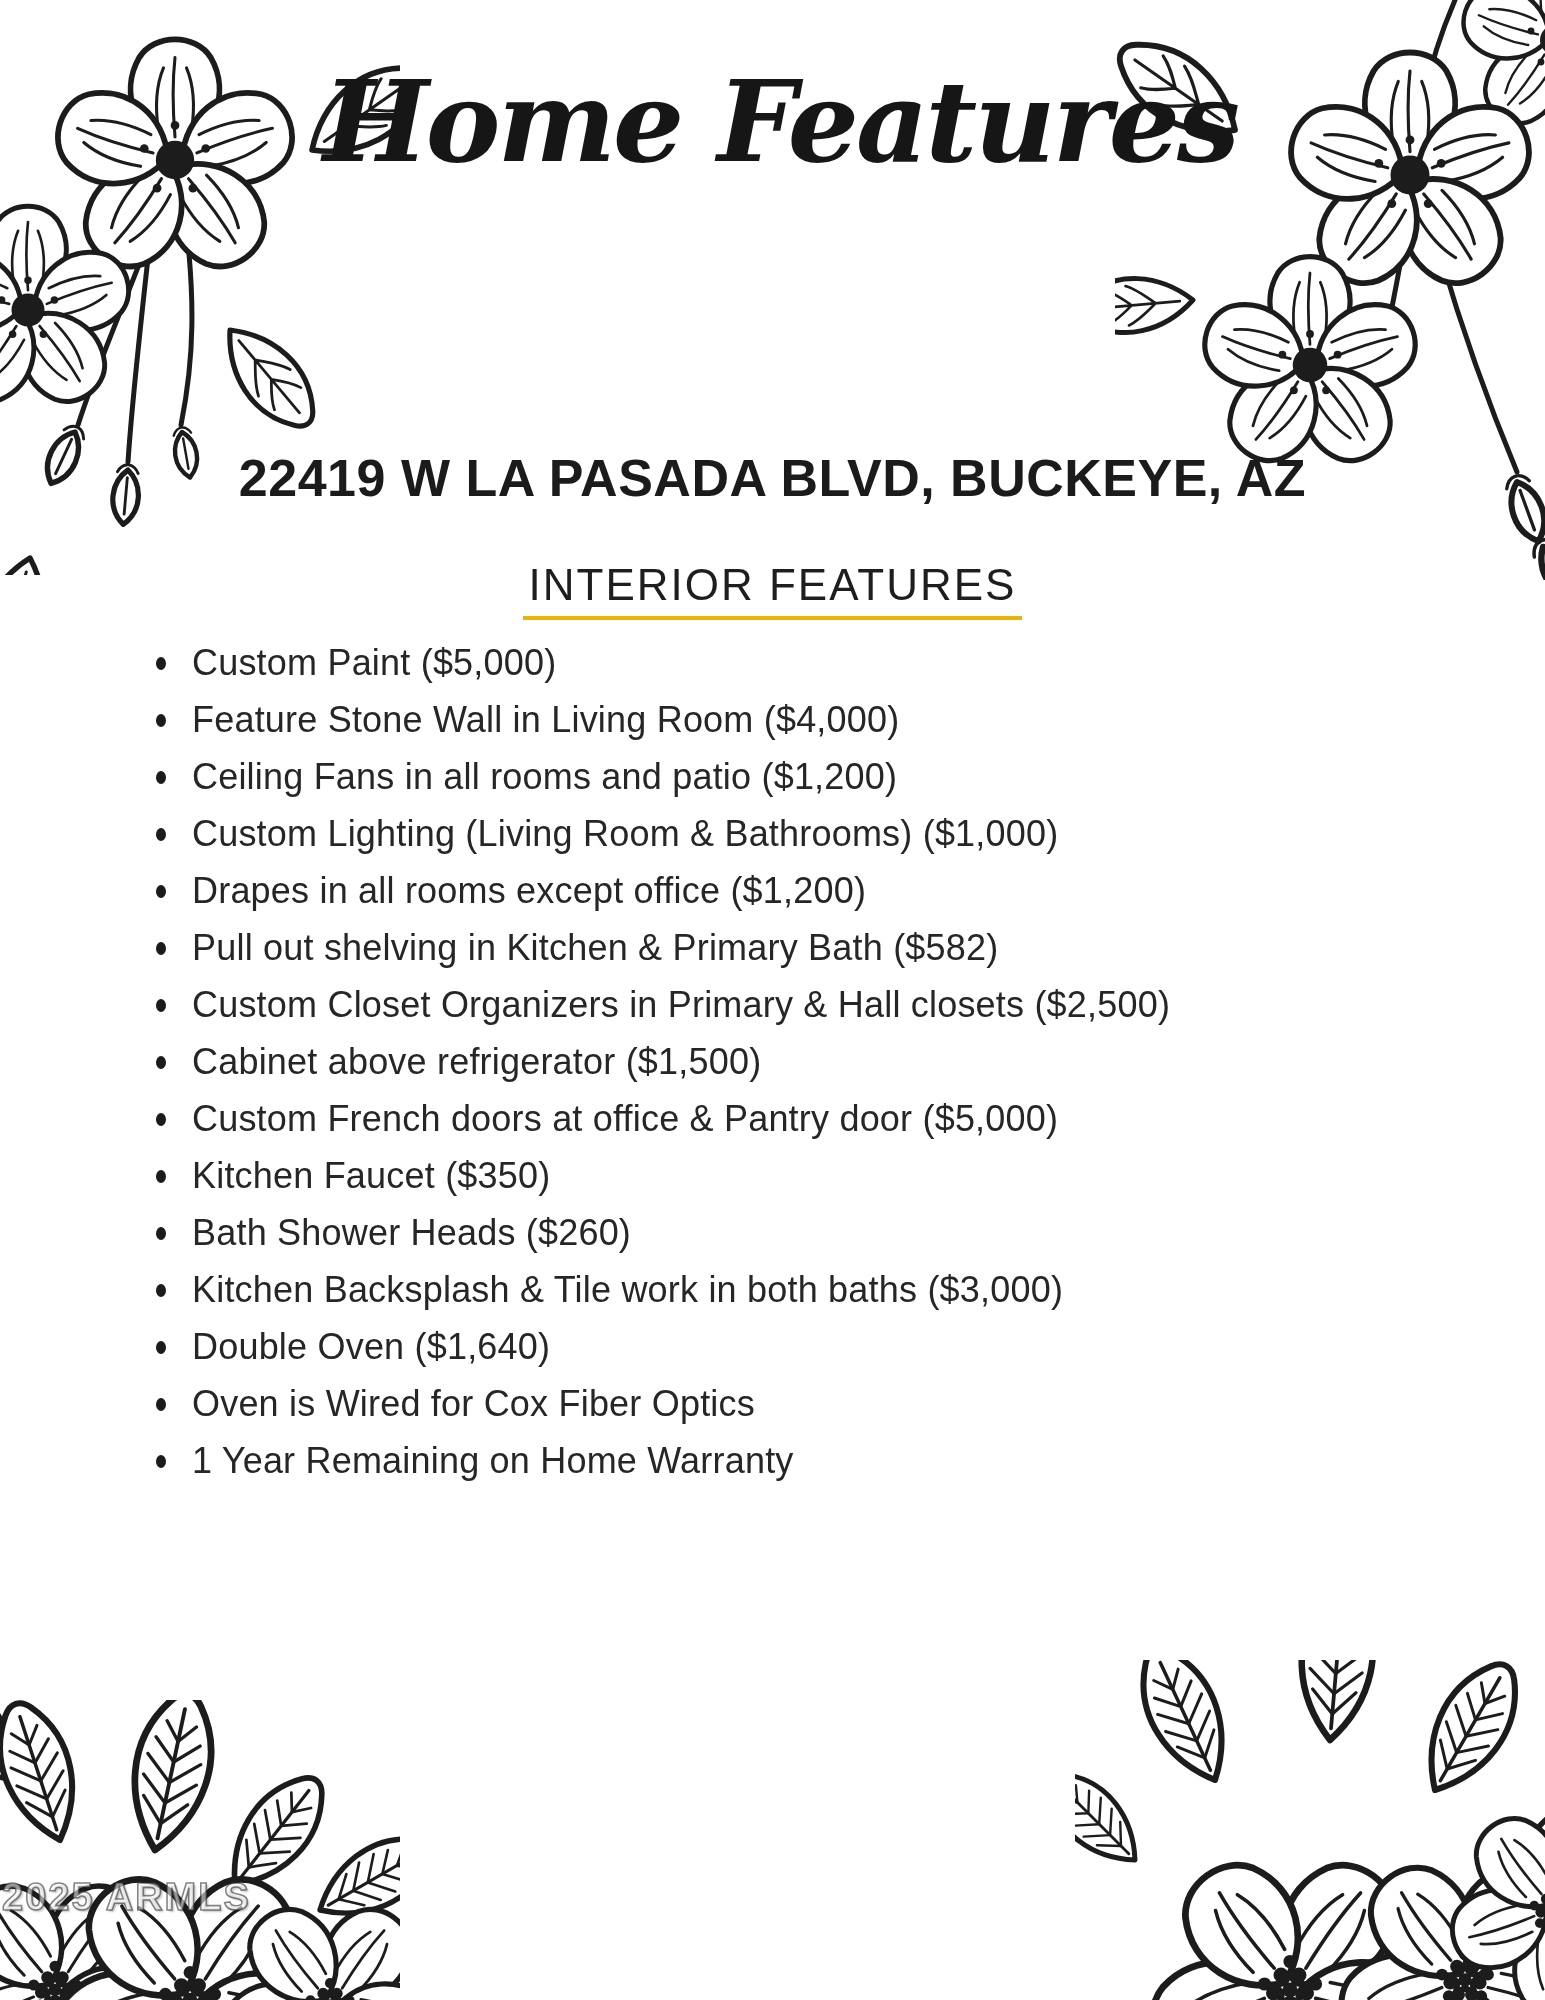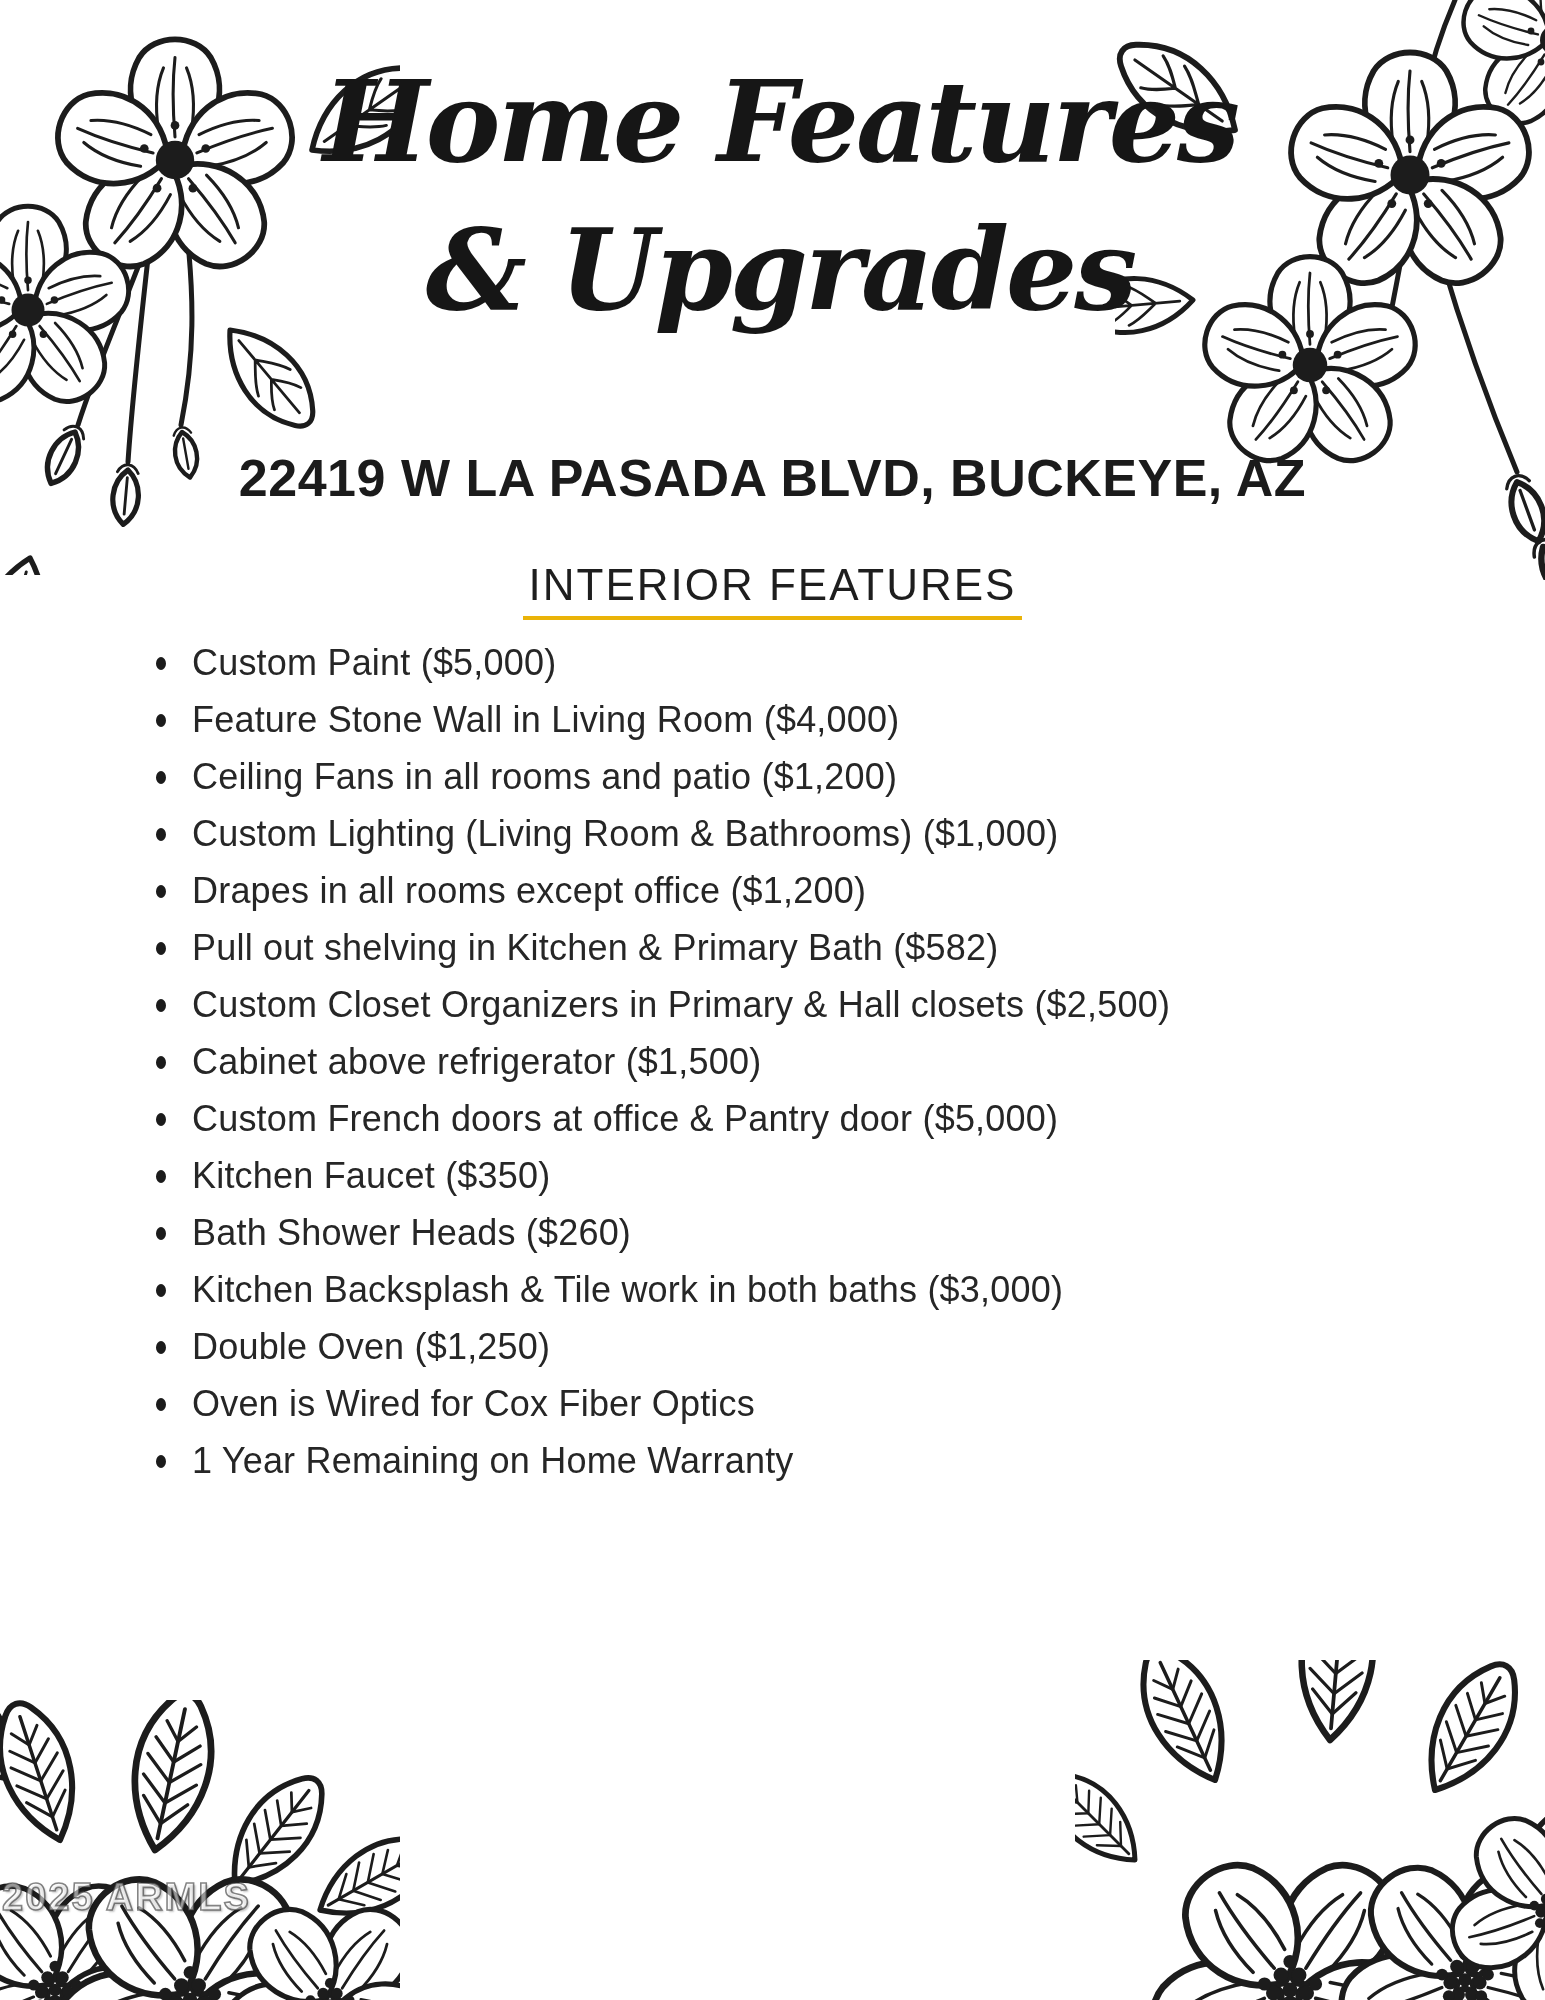--- a/index.html
+++ b/index.html
@@ -163,21 +163,20 @@
     <use href="#hleaf" transform="translate(255,80) rotate(5) scale(1.45)"></use>
     <use href="#hleaf" transform="translate(360,130) rotate(30) scale(1.35)"></use>
     <use href="#hleaf" transform="translate(440,210) rotate(60) scale(1.25)"></use>
     <use href="#fdots" transform="translate(215,330) scale(1.5)"></use>
     <use href="#fdots" transform="translate(390,320) scale(1.35)"></use>
     <use href="#fdots" transform="translate(478,250) scale(1.1)"></use>
   </svg>
 
   <div class="title">
     <div>Home Features</div>
-    <div>&amp; Upgrades</div>
   </div>
 
   <div class="address">22419 W LA PASADA BLVD, BUCKEYE, AZ</div>
 
   <div class="heading-wrap">
     <span class="heading">INTERIOR FEATURES</span>
   </div>
 
   <ul class="features">
     <li>
@@ -223,21 +222,21 @@
       <li>
         <span class="dot"></span>
         <span>Bath Shower Heads ($260)</span>
       </li>
       <li>
         <span class="dot"></span>
         <span>Kitchen Backsplash &amp; Tile work in both baths ($3,000)</span>
       </li>
       <li>
         <span class="dot"></span>
-        <span>Double Oven ($1,250)</span>
+        <span>Double Oven ($1,640)</span>
       </li>
       <li>
         <span class="dot"></span>
         <span>Oven is Wired for Cox Fiber Optics</span>
       </li>
       <li>
         <span class="dot"></span>
         <span>1 Year Remaining on Home Warranty</span>
       </li>
   </ul>

